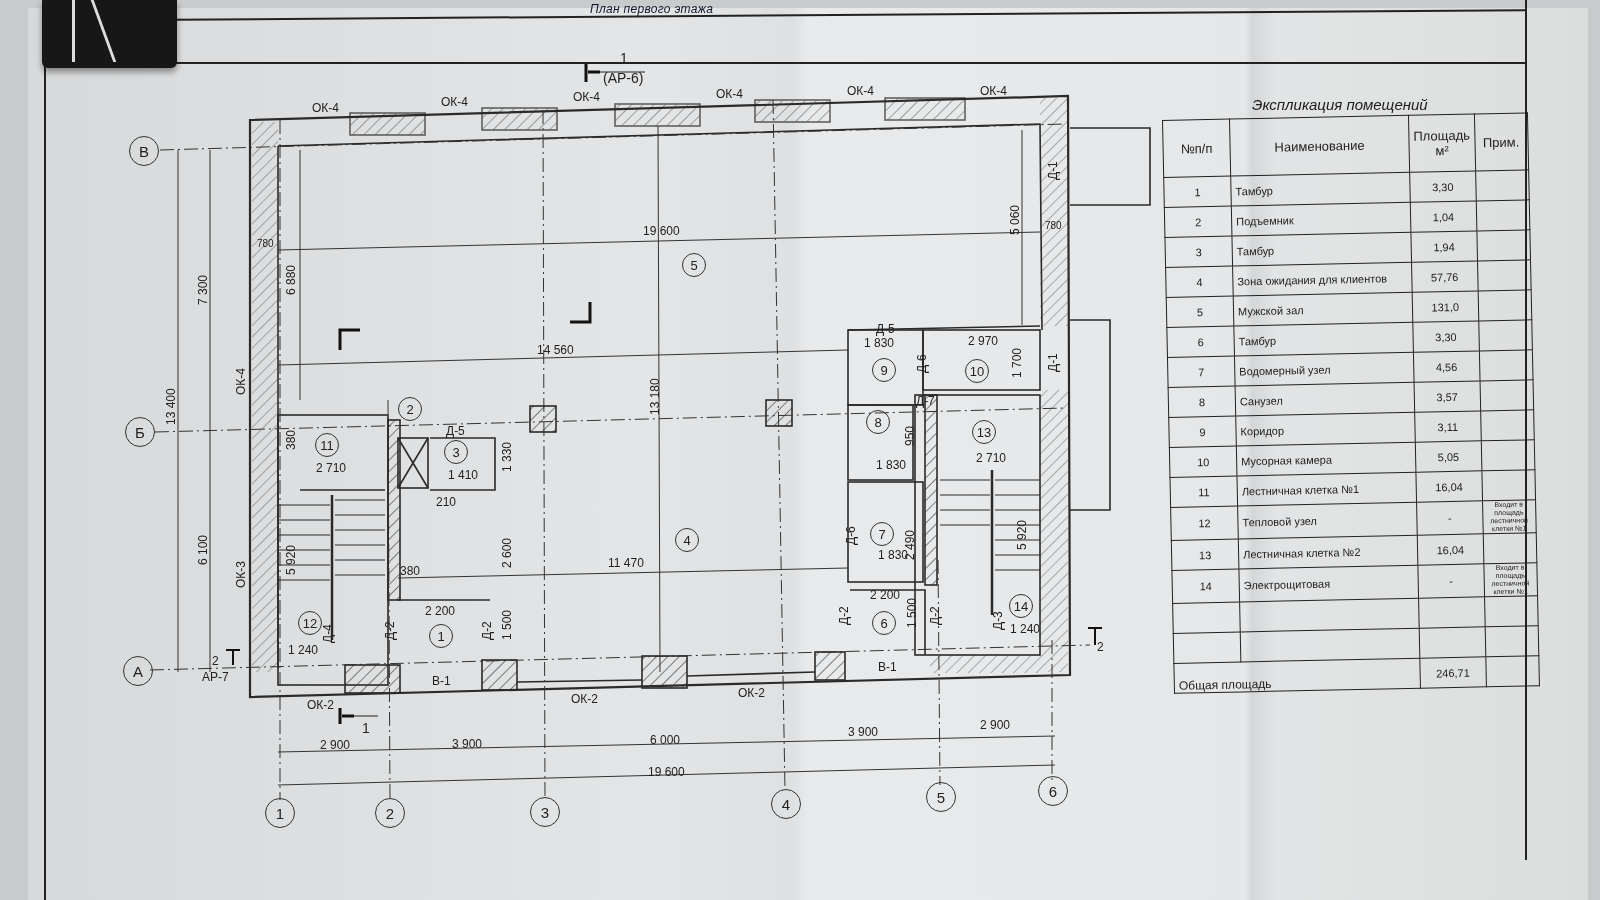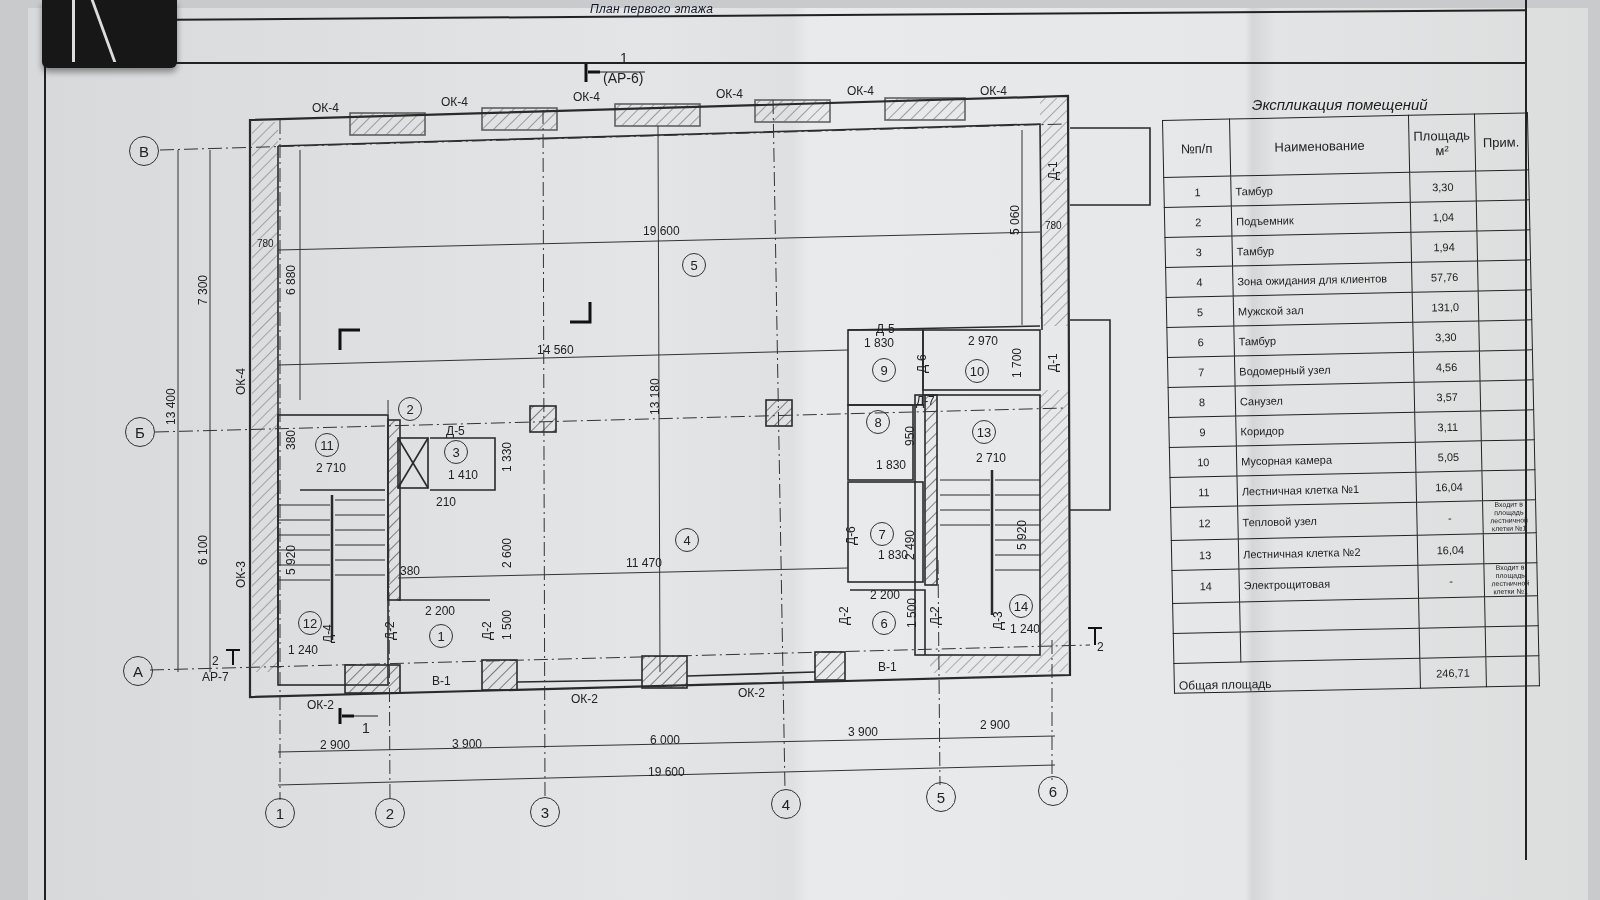--- a/index.html
+++ b/index.html
@@ -183,21 +183,21 @@
 <div class="lbl" style="left:848px;top:725px;">3 900</div>
 <div class="lbl" style="left:980px;top:718px;">2 900</div>
 <div class="lbl" style="left:648px;top:765px;">19 600</div>
 <div class="lbl v" style="left:196px;top:305px;">7 300</div>
 <div class="lbl v" style="left:196px;top:565px;">6 100</div>
 <div class="lbl v" style="left:164px;top:425px;">13 400</div>
 <div class="lbl v" style="left:284px;top:295px;">6 880</div>
 <div class="lbl" style="left:643px;top:224px;">19 600</div>
 <div class="lbl" style="left:537px;top:343px;">14 560</div>
 <div class="lbl v" style="left:648px;top:415px;">13 180</div>
-<div class="lbl" style="left:626px;top:556px;">11 470</div>
+<div class="lbl" style="left:608px;top:556px;">11 470</div>
 <div class="lbl v" style="left:1008px;top:235px;">5 060</div>
 <div class="lbl v" style="left:284px;top:575px;">5 920</div>
 <div class="lbl v" style="left:1015px;top:550px;">5 920</div>
 <div class="lbl" style="left:257px;top:238px;font-size:10px;">780</div>
 <div class="lbl" style="left:1045px;top:220px;font-size:10px;">780</div>
 <div class="lbl v" style="left:284px;top:450px;">380</div>
 <div class="lbl" style="left:316px;top:461px;">2 710</div>
 <div class="lbl" style="left:448px;top:468px;">1 410</div>
 <div class="lbl v" style="left:500px;top:472px;">1 330</div>
 <div class="lbl" style="left:436px;top:495px;">210</div>

